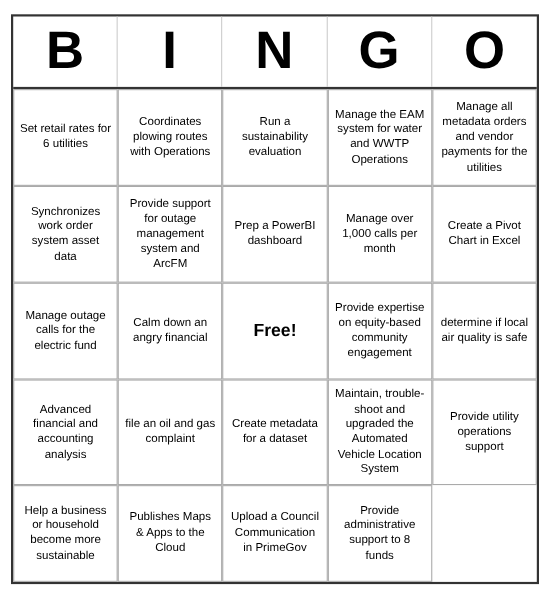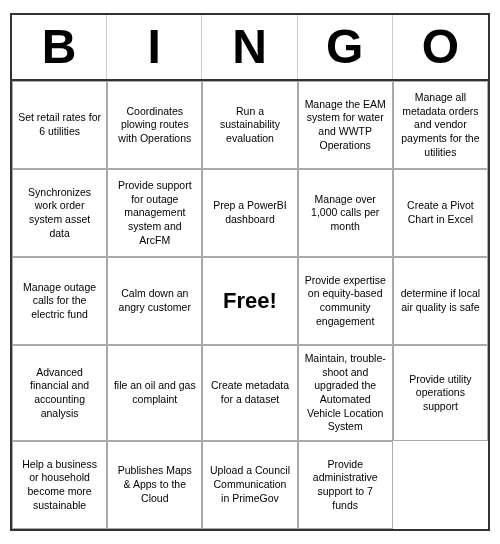--- a/index.html
+++ b/index.html
@@ -40,21 +40,21 @@
       font-size: 10.5px;
       text-align: center;
       min-height: 88px;
       display: flex;
       align-items: center;
       justify-content: center;
       line-height: 1.3;
       word-break: break-word;
     }
     .bingo-cell.free {
-      font-size: 22px;
+      font-size: 16px;
       font-weight: bold;
     }
   </style>
 </head>
 <body>
 
 <div class="bingo-card">
   <div class="bingo-header">
   <div class="bingo-letter">B</div>
       <div class="bingo-letter">I</div>
@@ -67,27 +67,27 @@
       <div class="bingo-cell">Coordinates plowing routes with Operations</div>
       <div class="bingo-cell">Run a sustainability evaluation</div>
       <div class="bingo-cell">Manage the EAM system for water and WWTP Operations</div>
       <div class="bingo-cell">Manage all metadata orders and vendor payments for the utilities</div>
       <div class="bingo-cell">Synchronizes work order system asset data</div>
       <div class="bingo-cell">Provide support for outage management system and ArcFM</div>
       <div class="bingo-cell">Prep a PowerBI dashboard</div>
       <div class="bingo-cell">Manage over 1,000 calls per month</div>
       <div class="bingo-cell">Create a Pivot Chart in Excel</div>
       <div class="bingo-cell">Manage outage calls for the electric fund</div>
-      <div class="bingo-cell">Calm down an angry customer</div>
+      <div class="bingo-cell">Calm down an angry financial</div>
       <div class="bingo-cell free">Free!</div>
       <div class="bingo-cell">Provide expertise on equity-based community engagement</div>
       <div class="bingo-cell">determine if local air quality is safe</div>
       <div class="bingo-cell">Advanced financial and accounting analysis</div>
       <div class="bingo-cell">file an oil and gas complaint</div>
       <div class="bingo-cell">Create metadata for a dataset</div>
       <div class="bingo-cell">Maintain, trouble-shoot and upgraded the Automated Vehicle Location System</div>
       <div class="bingo-cell">Provide utility operations support</div>
       <div class="bingo-cell">Help a business or household become more sustainable</div>
       <div class="bingo-cell">Publishes Maps &amp; Apps to the Cloud</div>
       <div class="bingo-cell">Upload a Council Communication in PrimeGov</div>
-      <div class="bingo-cell">Provide administrative support to 7 funds</div>
+      <div class="bingo-cell">Provide administrative support to 8 funds</div>
     </div>
 </div>
 
 </body></html>

